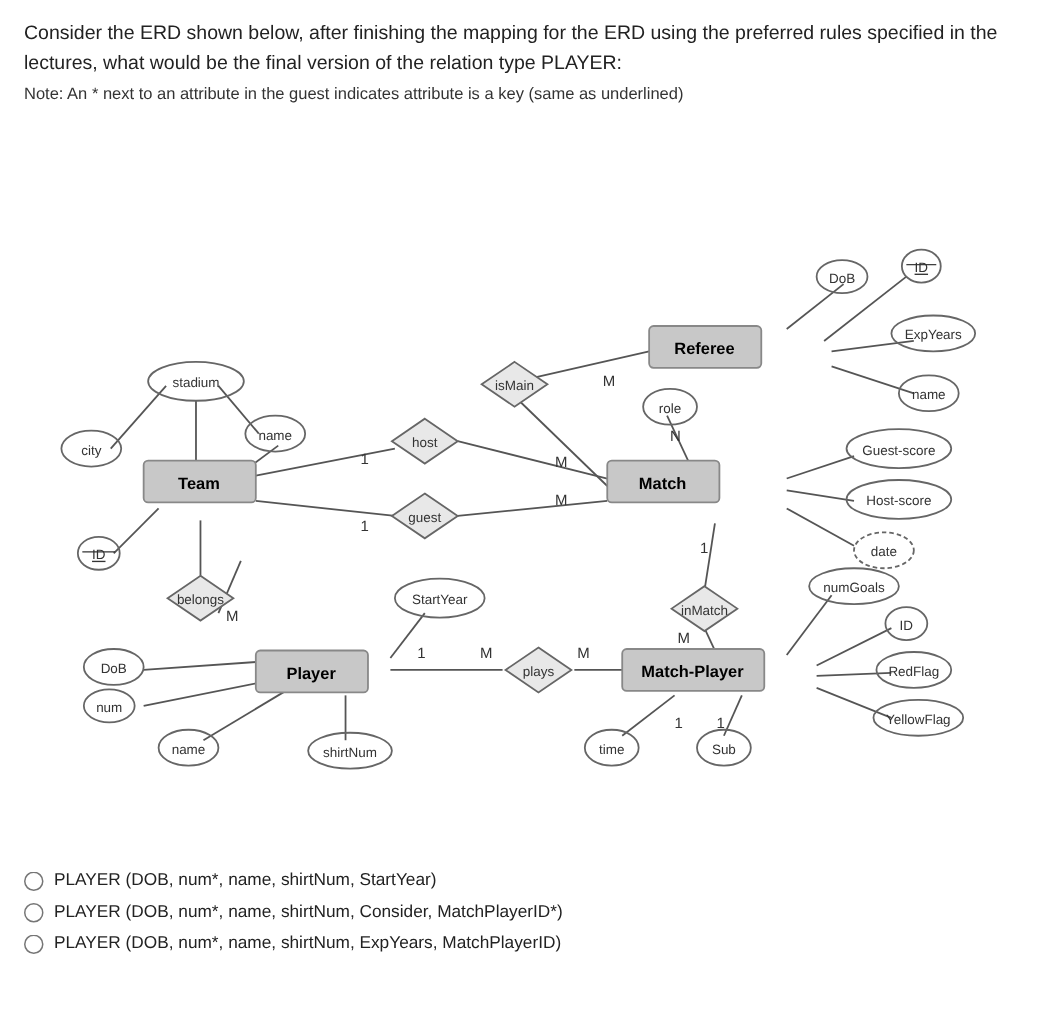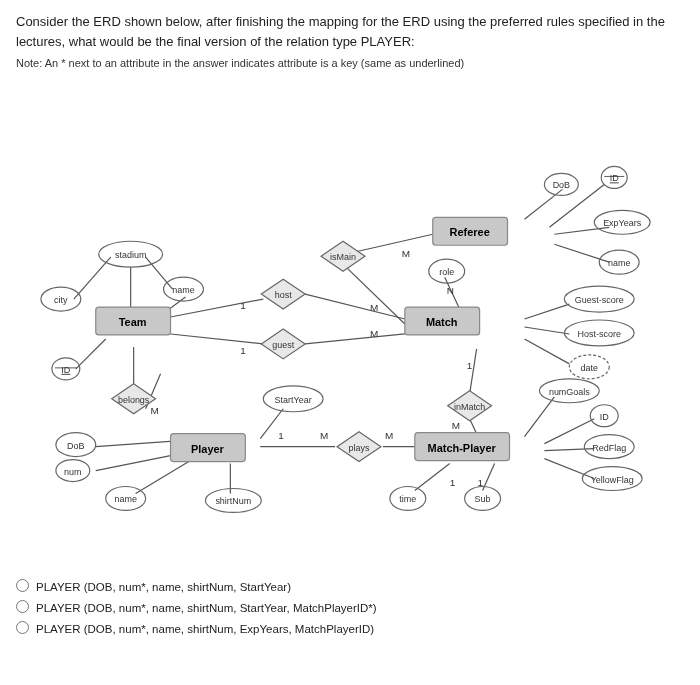--- a/index.html
+++ b/index.html
@@ -30,37 +30,37 @@
     }
     svg.erd {
       width: 100%;
       height: 100%;
     }
     .options-area {
       margin-top: 6px;
     }
     .option-row {
       display: flex;
-      align-items: flex-start;
+      align-items: center;
       margin-bottom: 5px;
       font-size: 11.5px;
     }
     .option-row input[type="radio"] {
       margin-right: 7px;
       flex-shrink: 0;
     }
     .option-label {
       line-height: 1.4;
     }
   </style>
 </head>
 <body>
 
 <div class="question-text">Consider the ERD shown below, after finishing the mapping for the ERD using the preferred rules specified in the lectures, what would be the final version of the relation type PLAYER:</div>
-<div class="note-text">Note: An * next to an attribute in the answer indicates attribute is a key (same as underlined)</div>
+<div class="note-text">Note: An * next to an attribute in the guest indicates attribute is a key (same as underlined)</div>
 
 <div class="diagram-area">
   <svg class="erd" viewBox="0 0 670 490" xmlns="http://www.w3.org/2000/svg">
 
     <line x1="155" y1="238" x2="248" y2="220" stroke="#555" stroke-width="1.2"></line>
 
     <line x1="155" y1="255" x2="248" y2="265" stroke="#555" stroke-width="1.2"></line>
 
     <line x1="290" y1="215" x2="390" y2="240" stroke="#555" stroke-width="1.2"></line>
 
@@ -265,19 +265,19 @@
   </svg>
 </div>
 
 <div class="options-area">
   <div class="option-row">
     <input type="radio" name="answer" id="opt1" style="">
     <label for="opt1" class="option-label">PLAYER (DOB, num*, name, shirtNum, StartYear)</label>
   </div>
   <div class="option-row">
     <input type="radio" name="answer" id="opt3" style="">
-    <label for="opt3" class="option-label">PLAYER (DOB, num*, name, shirtNum, StartYear, MatchPlayerID*)</label>
+    <label for="opt3" class="option-label">PLAYER (DOB, num*, name, shirtNum, Consider, MatchPlayerID*)</label>
   </div>
   <div class="option-row">
     <input type="radio" name="answer" id="opt4" style="">
     <label for="opt4" class="option-label">PLAYER (DOB, num*, name, shirtNum, ExpYears, MatchPlayerID)</label>
   </div>
 </div>
 
 </body></html>

